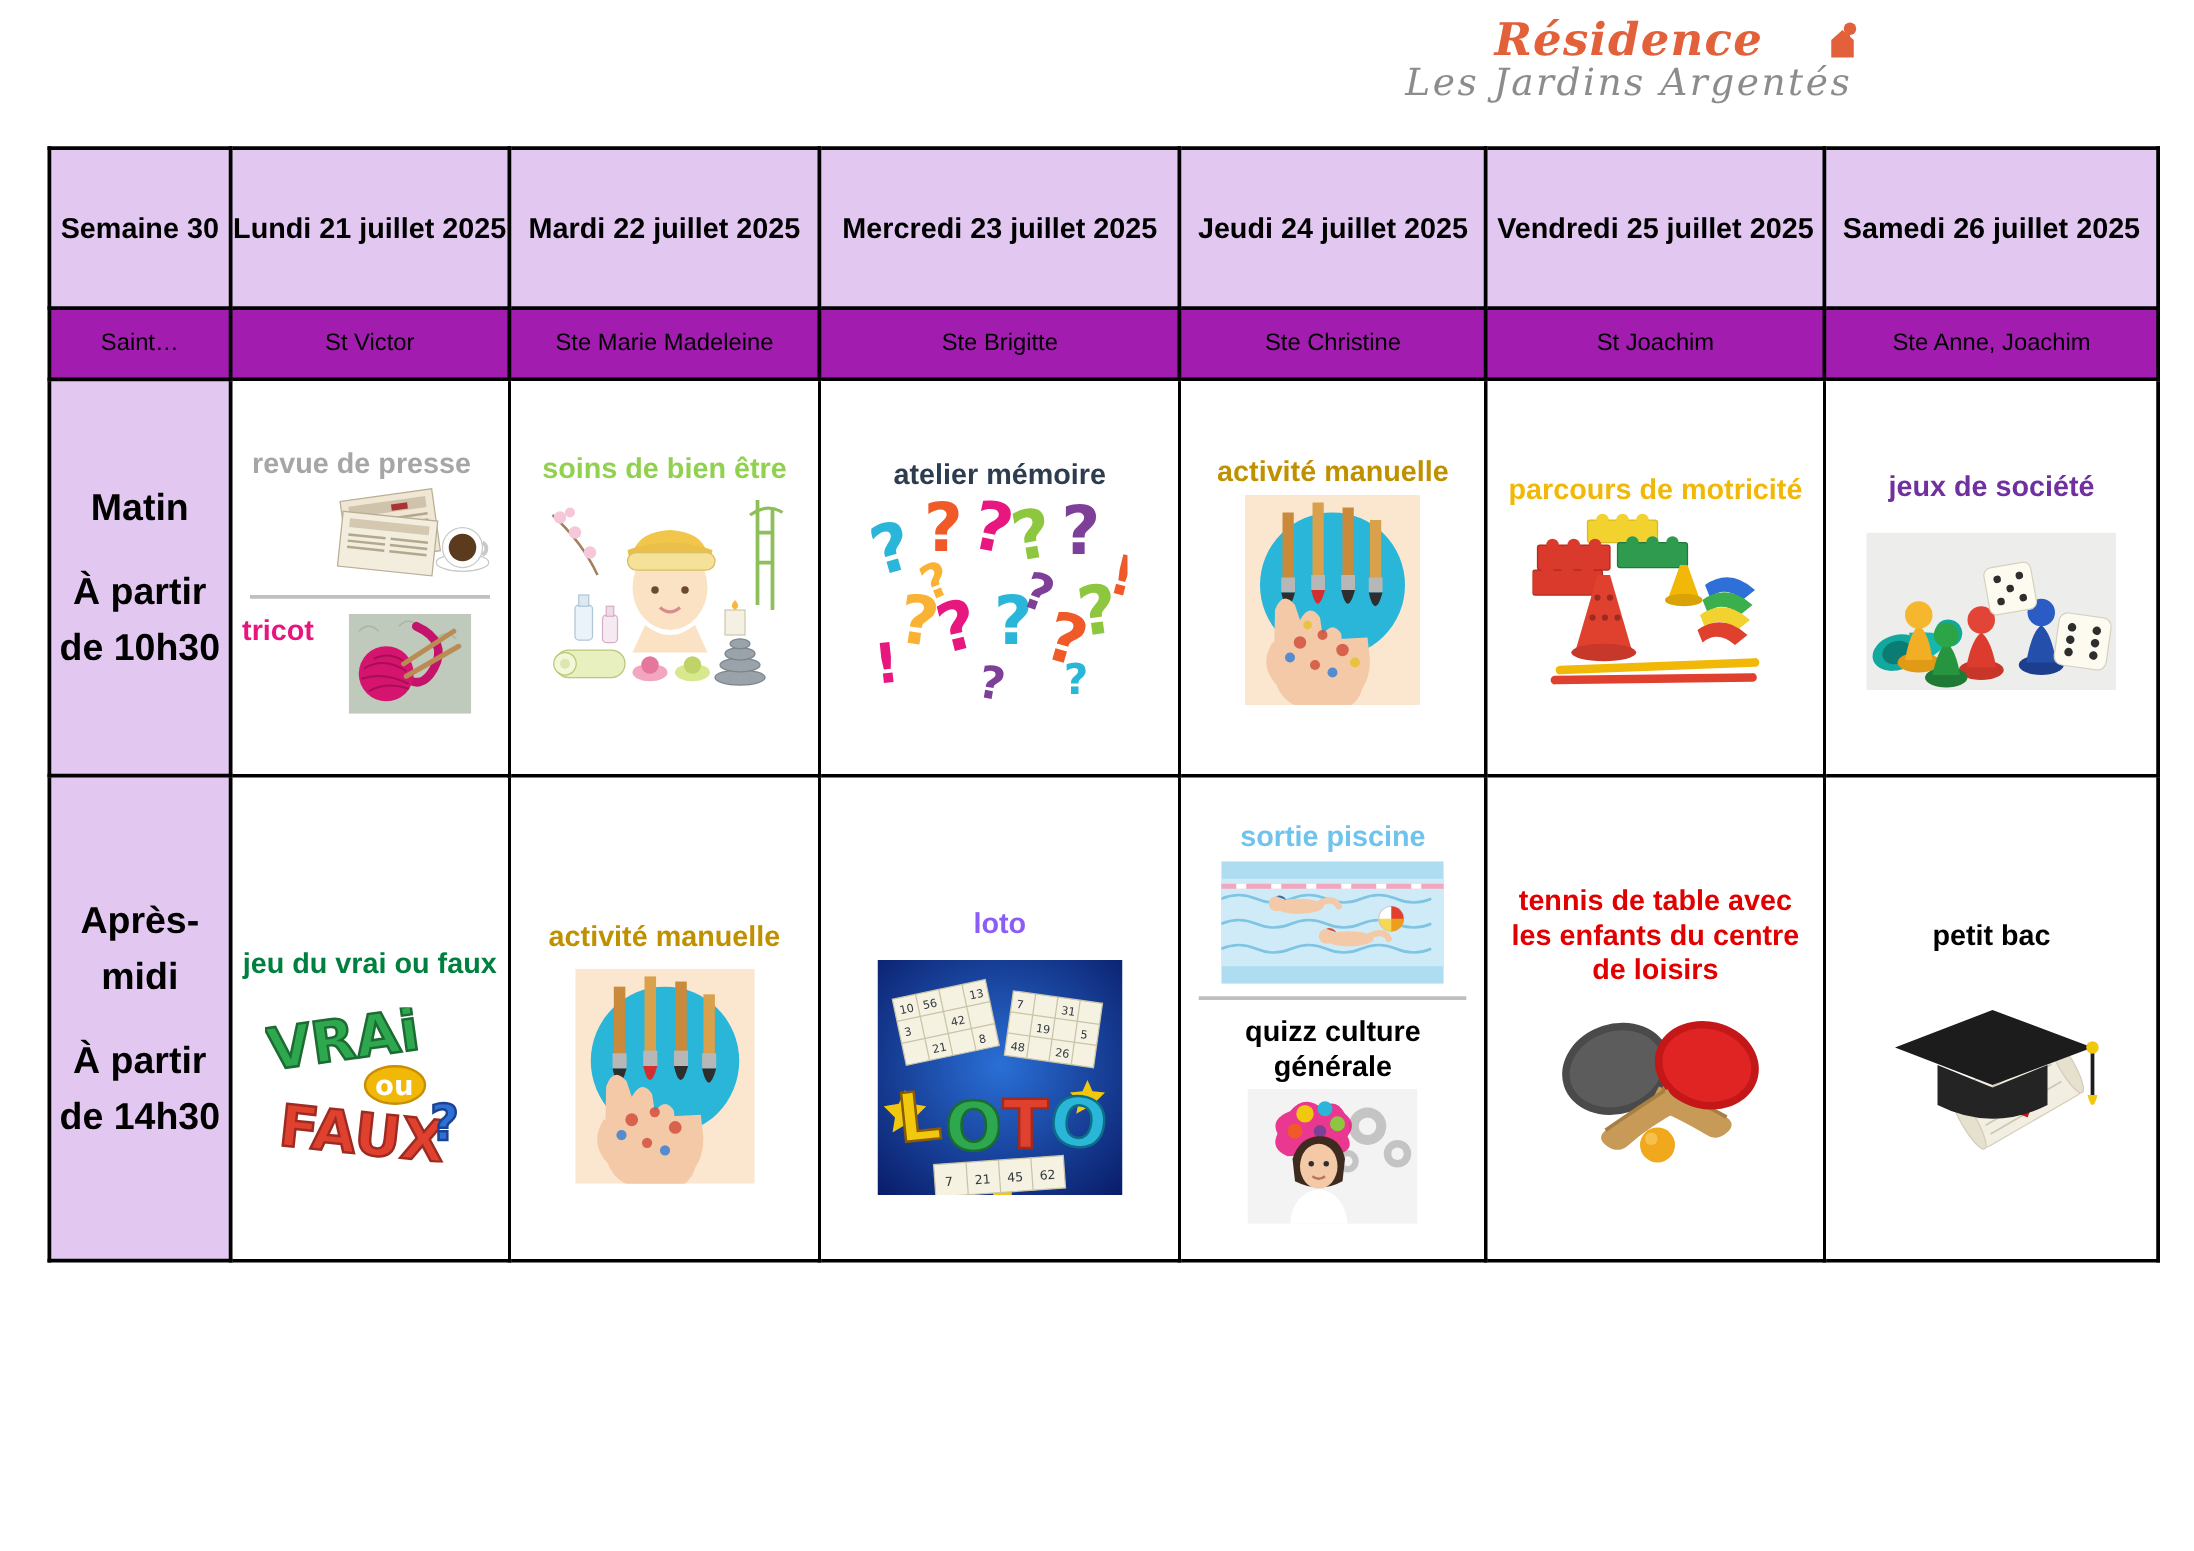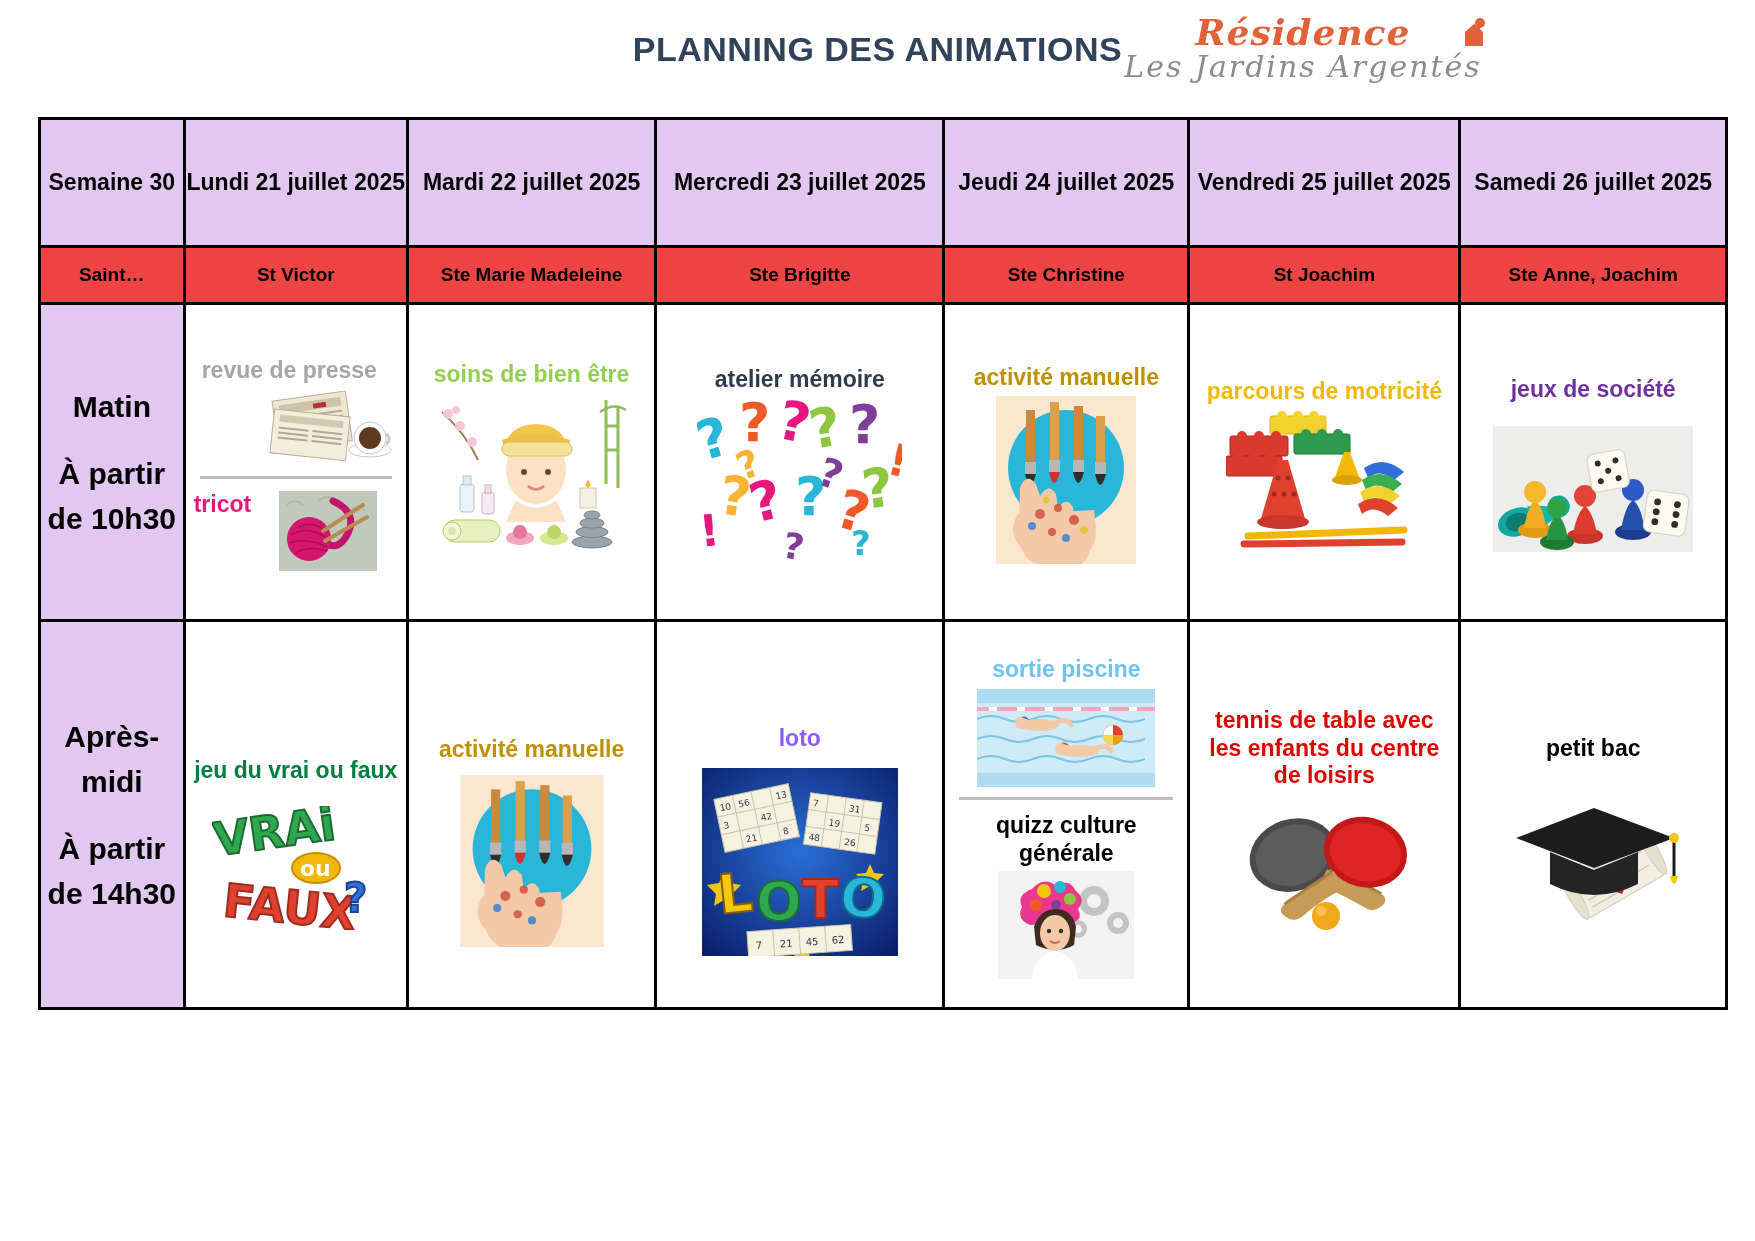--- a/index.html
+++ b/index.html
@@ -75,24 +75,24 @@
     background:#E2C8F0;
     text-align:center;
     font-size:23px;
     font-weight:bold;
     color:#000;
     line-height:1.18;
     height:128px;
     padding:4px 6px;
   }
   .saint{
-    background:#ef4444;
+    background:#a21caf;
     text-align:center;
     font-size:19px;
-    font-weight:bold;
+    font-weight:normal;
     color:#000;
     height:57px;
     line-height:1.15;
     padding:3px 5px;
   }
   .period{
     background:#E2C8F0;
     text-align:center;
     font-size:30px;
     font-weight:bold;
@@ -130,21 +130,20 @@
 
   .inline-row{ display:flex; align-items:flex-start; gap:6px; }
   .inline-row .act{ margin:0; white-space:nowrap; }
 
   svg{ display:block; }
 </style>
 </head>
 <body>
 
 <div class="topbar">
-  <div class="doc-title">PLANNING DES ANIMATIONS</div>
 
   <div class="logo">
     <div class="logo-l1">Résidence</div>
     <div class="logo-l2">Les Jardins Argentés</div>
     <svg class="logo-mark" viewBox="0 0 30 34">
       <path d="M6 30 L6 16 L15 8 L24 16 L24 30 Z" fill="#E2603A"></path>
       <circle cx="21" cy="7" r="5" fill="#E2603A"></circle>
       <path d="M20 11 L20 22" stroke="#E2603A" stroke-width="2"></path>
     </svg>
   </div>

